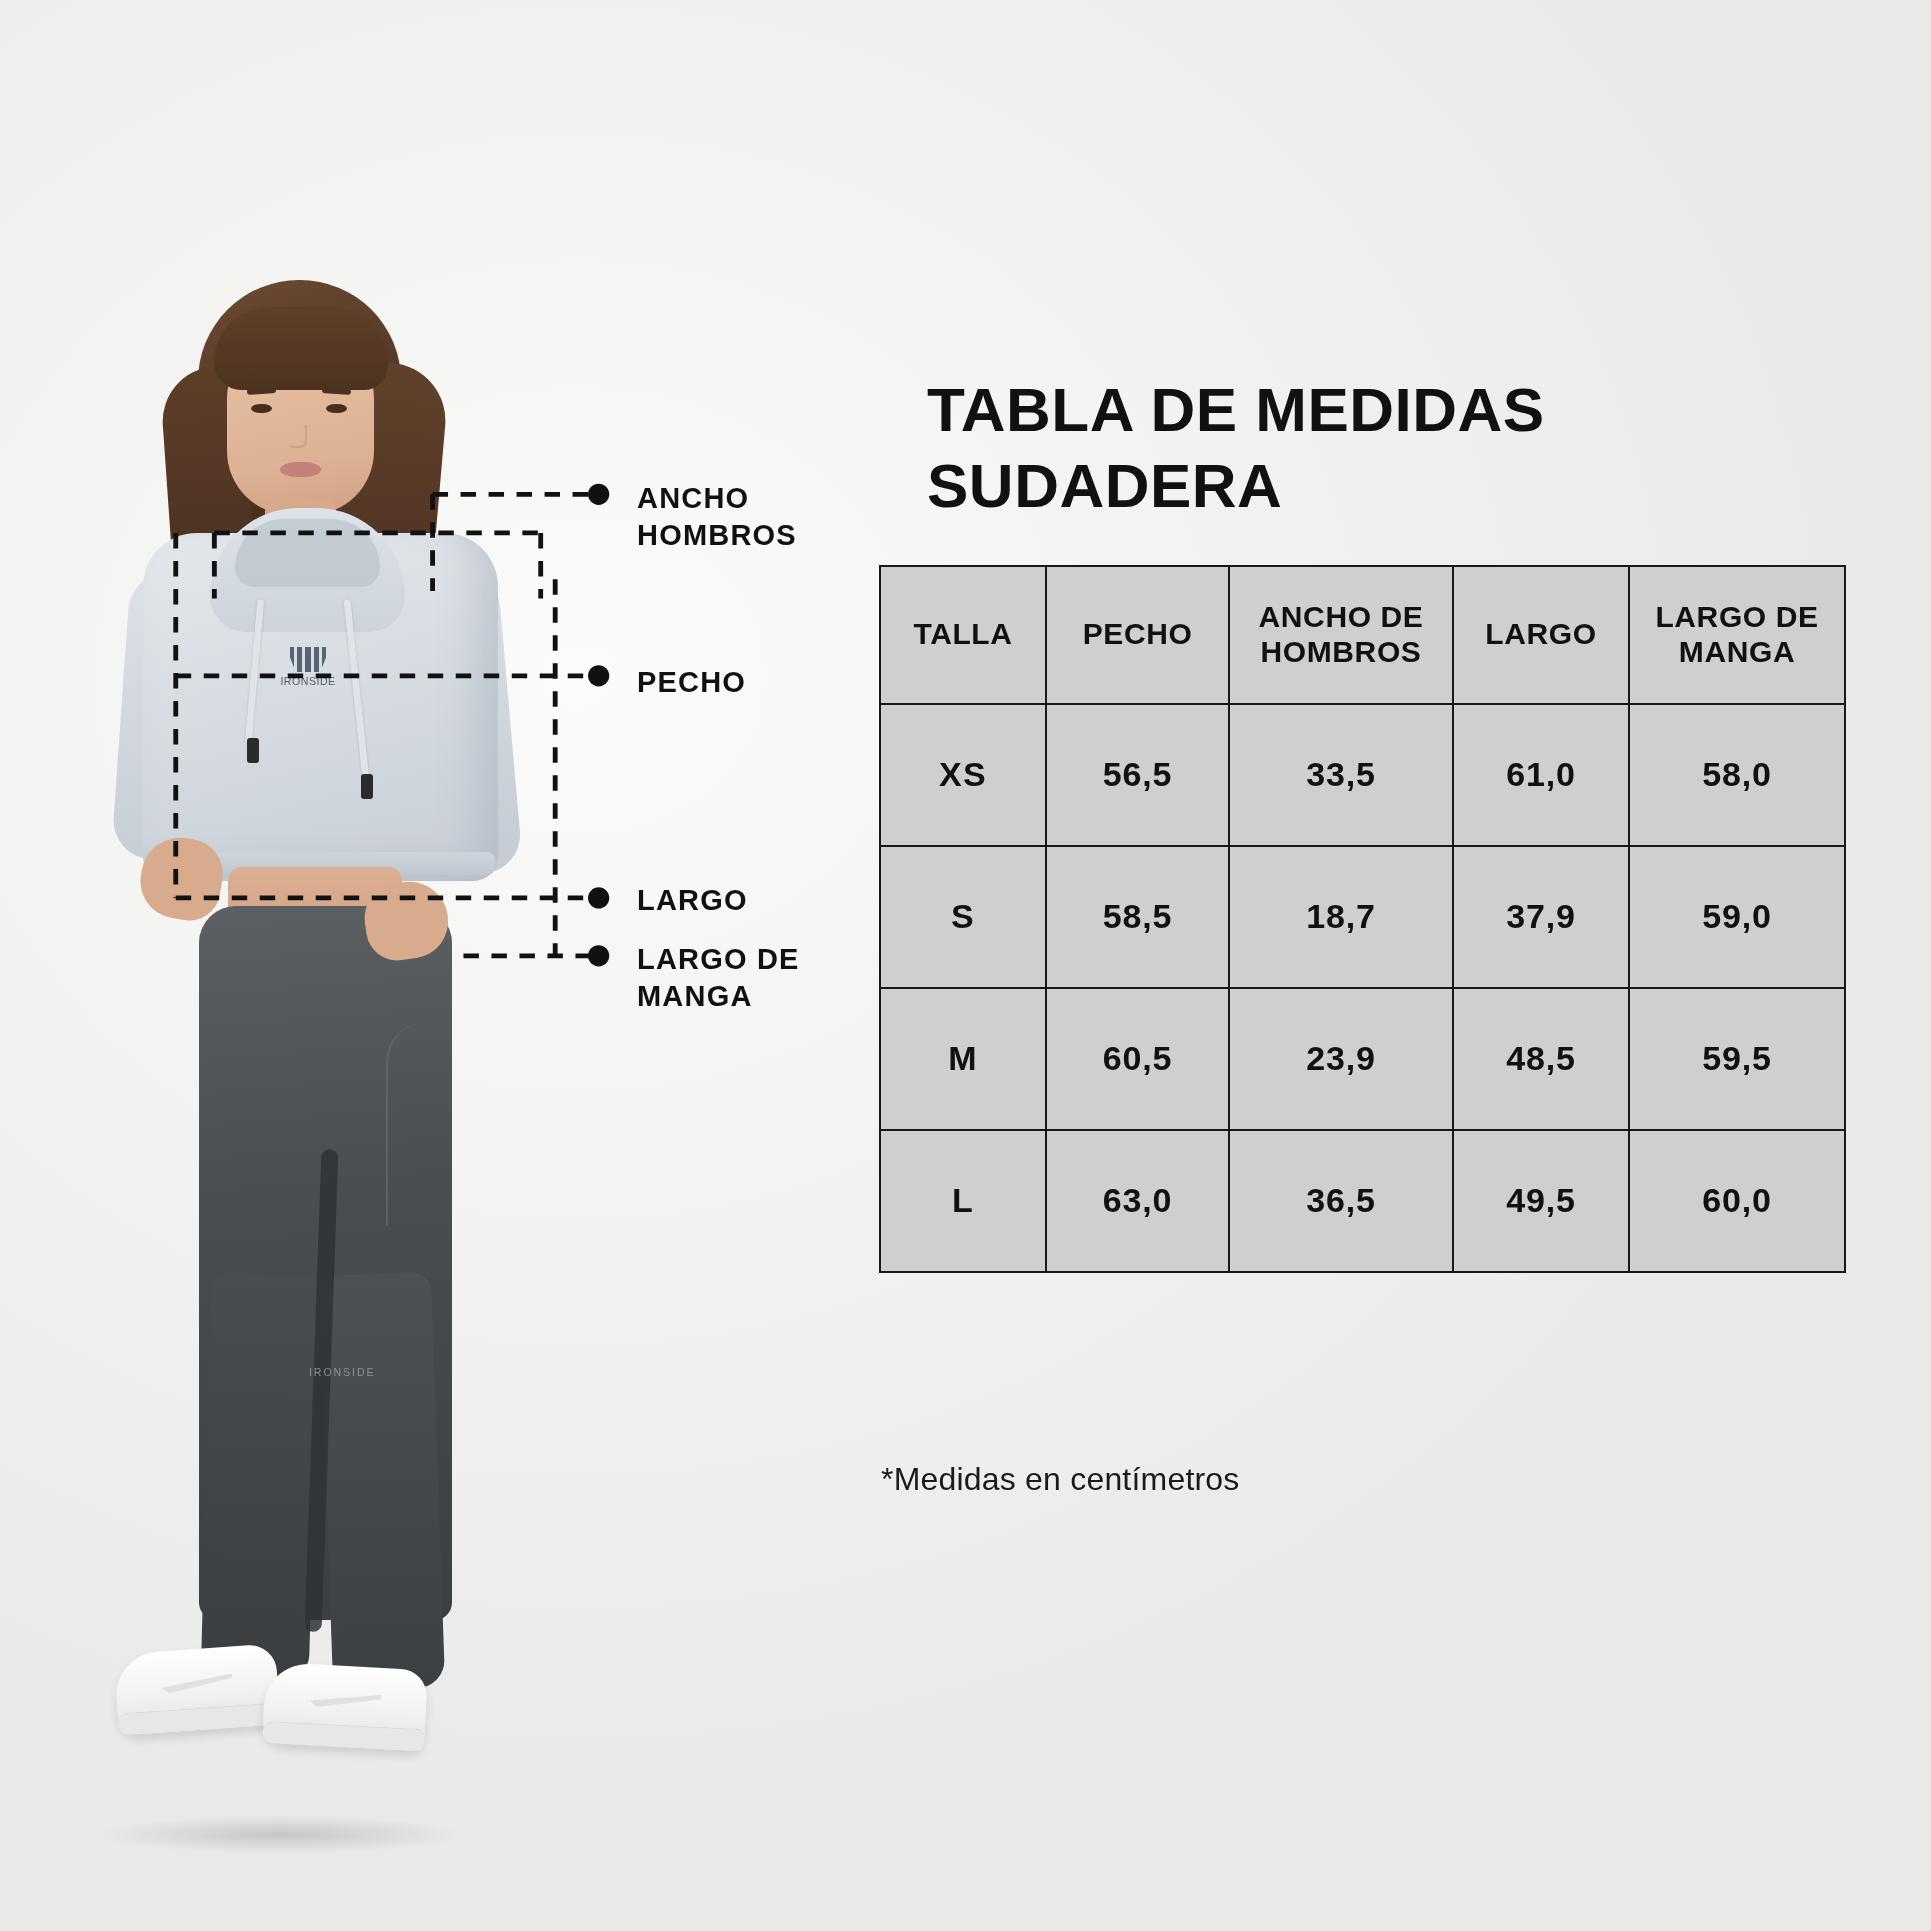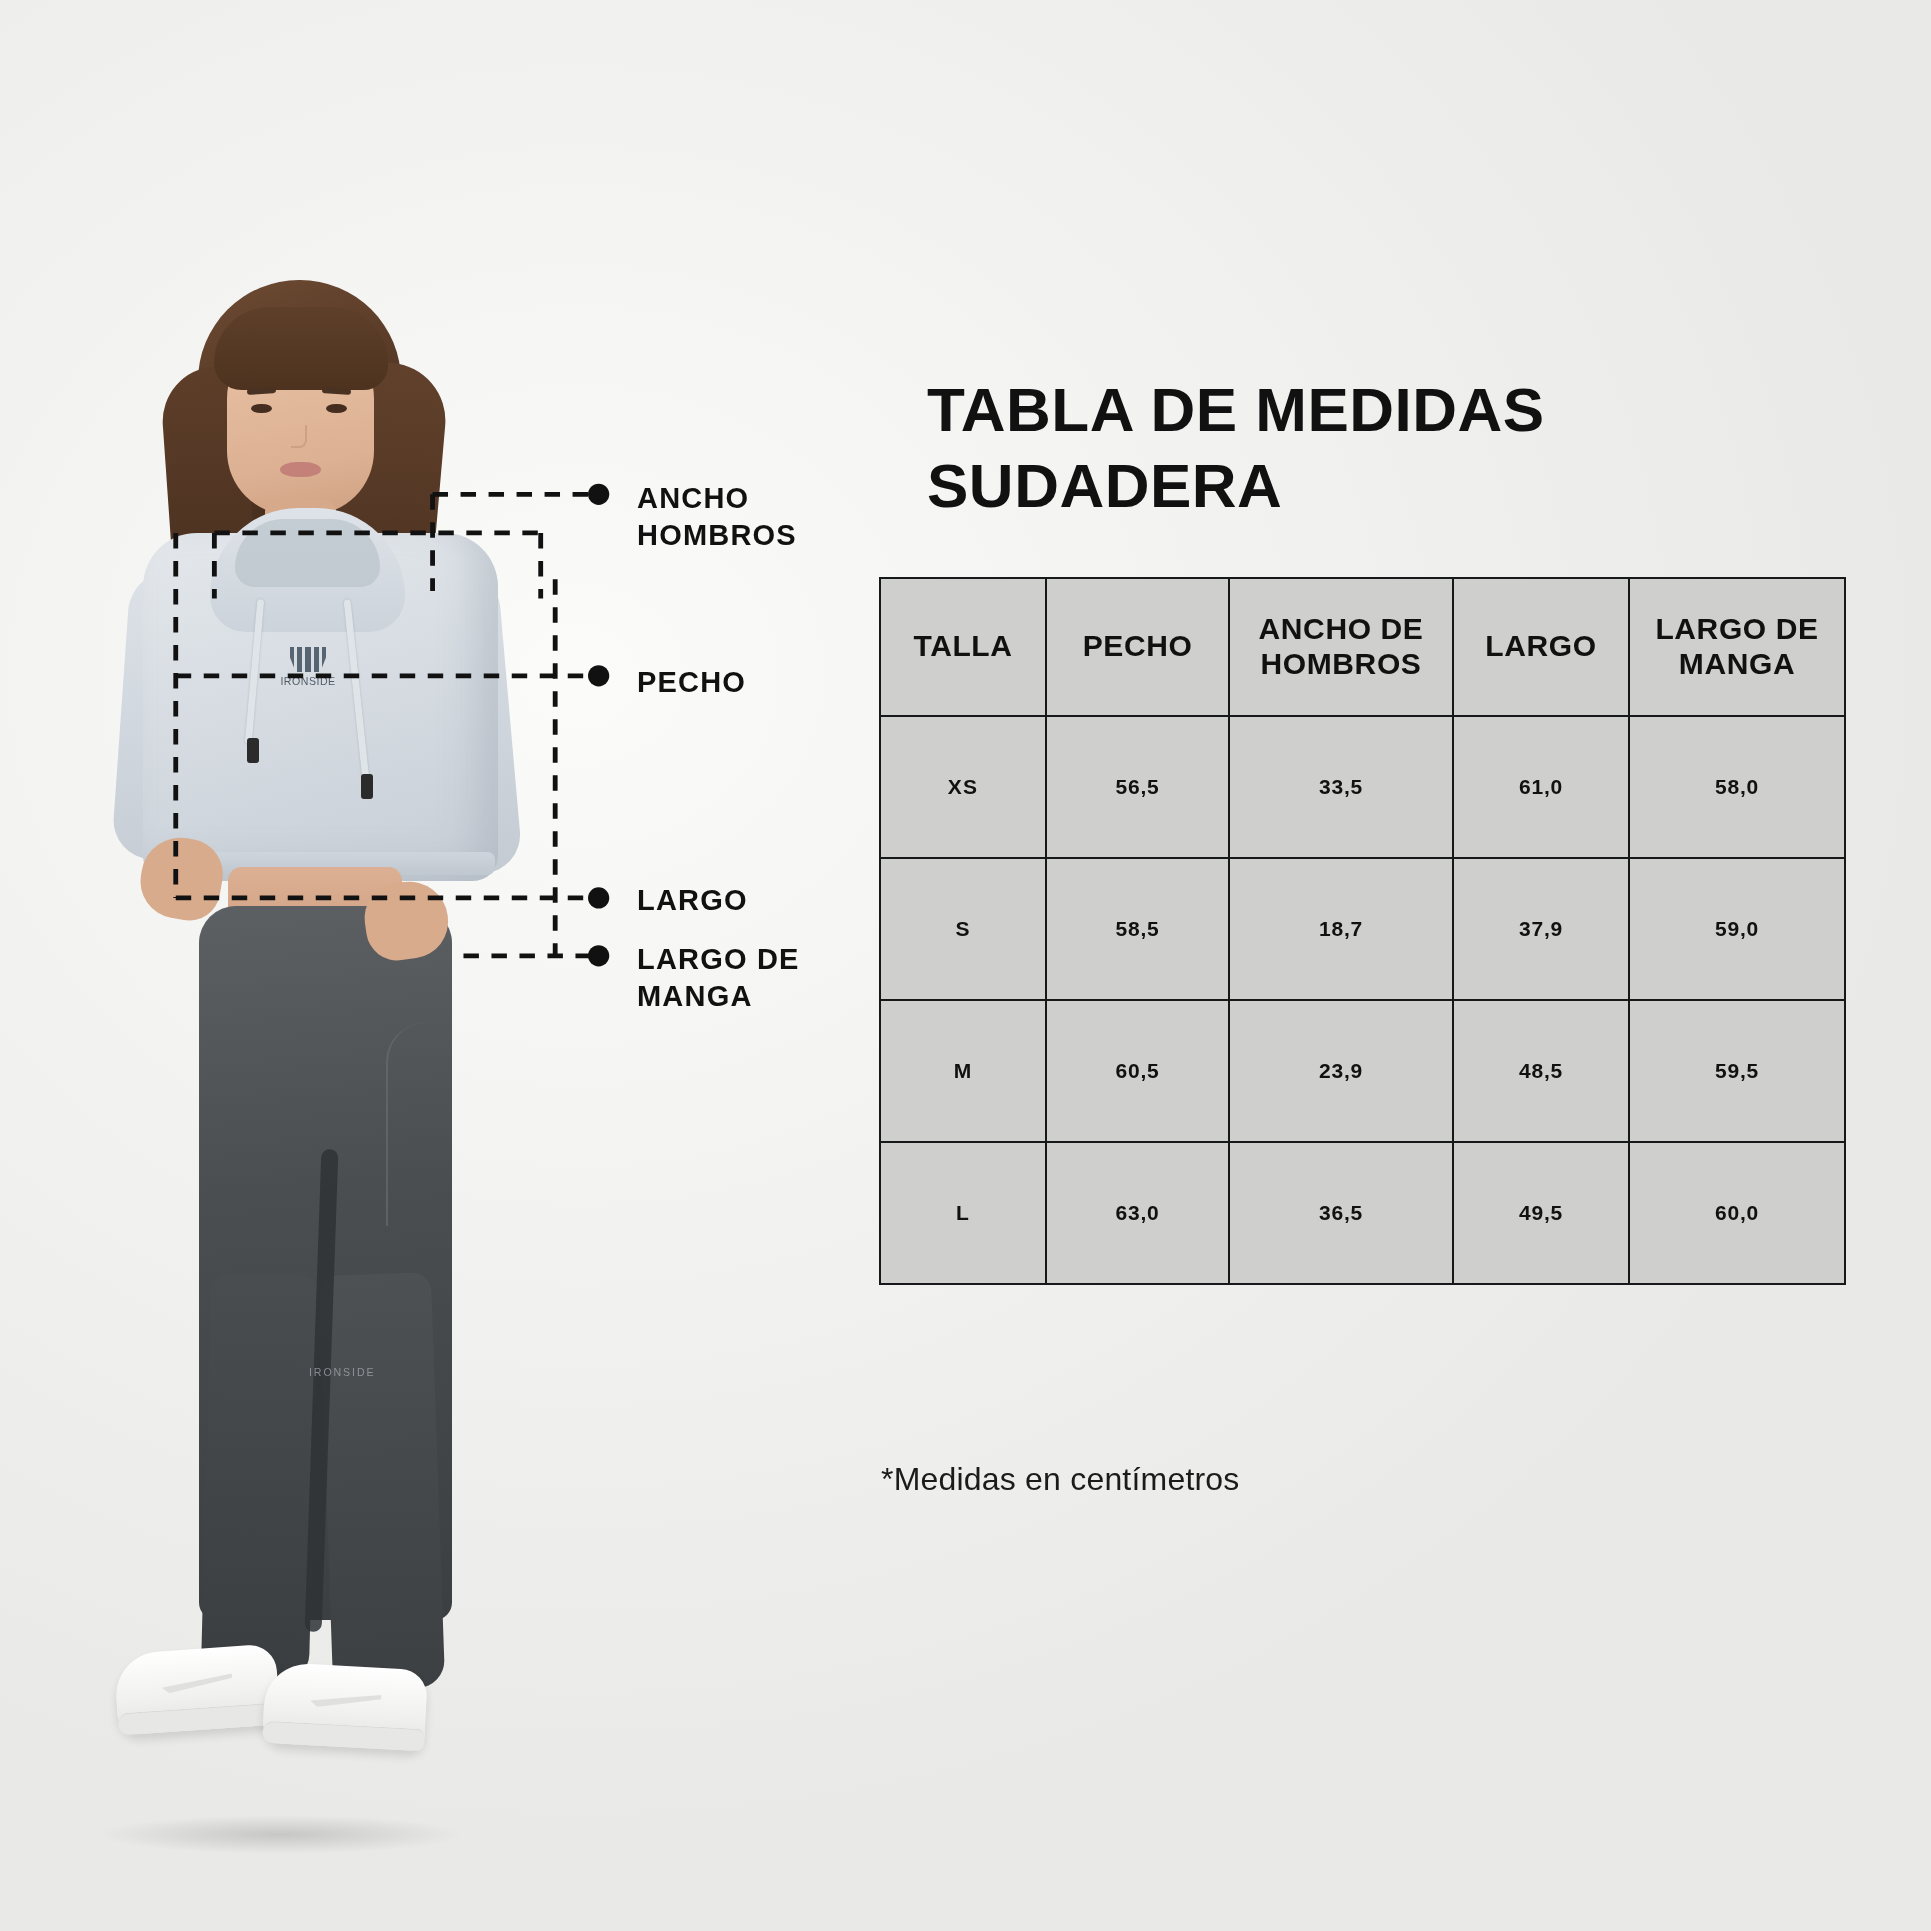--- a/index.html
+++ b/index.html
@@ -365,39 +365,38 @@
     text-transform: uppercase;
   }
   .size-table {
     position: absolute;
     left: 29px;
     top: 565px;
     width: 966px;
     border-collapse: collapse;
     background: #cfcfcd;
     table-layout: fixed;
-    margin-top: 12px;
   }
   .size-table th,
   .size-table td {
     border: 2.9px solid #17181a;
     text-align: center;
     font-weight: bold;
     color: #111;
     font-size: 30px;
     letter-spacing: 0.6px;
   }
   .size-table th {
     height: 124px;
     padding: 5.8px 3.9px;
     line-height: 1.16;
   }
   .size-table td {
     height: 138px;
-    font-size: 21px;
+    font-size: 34px;
     letter-spacing: 0.8px;
   }
   .size-table td.size-cell {
     letter-spacing: 1.2px;
   }
   .col-talla  { width: 166px; }
   .col-pecho  { width: 183px; }
   .col-hombros{ width: 224px; }
   .col-largo  { width: 176px; }
   .col-manga  { width: 216px; }

